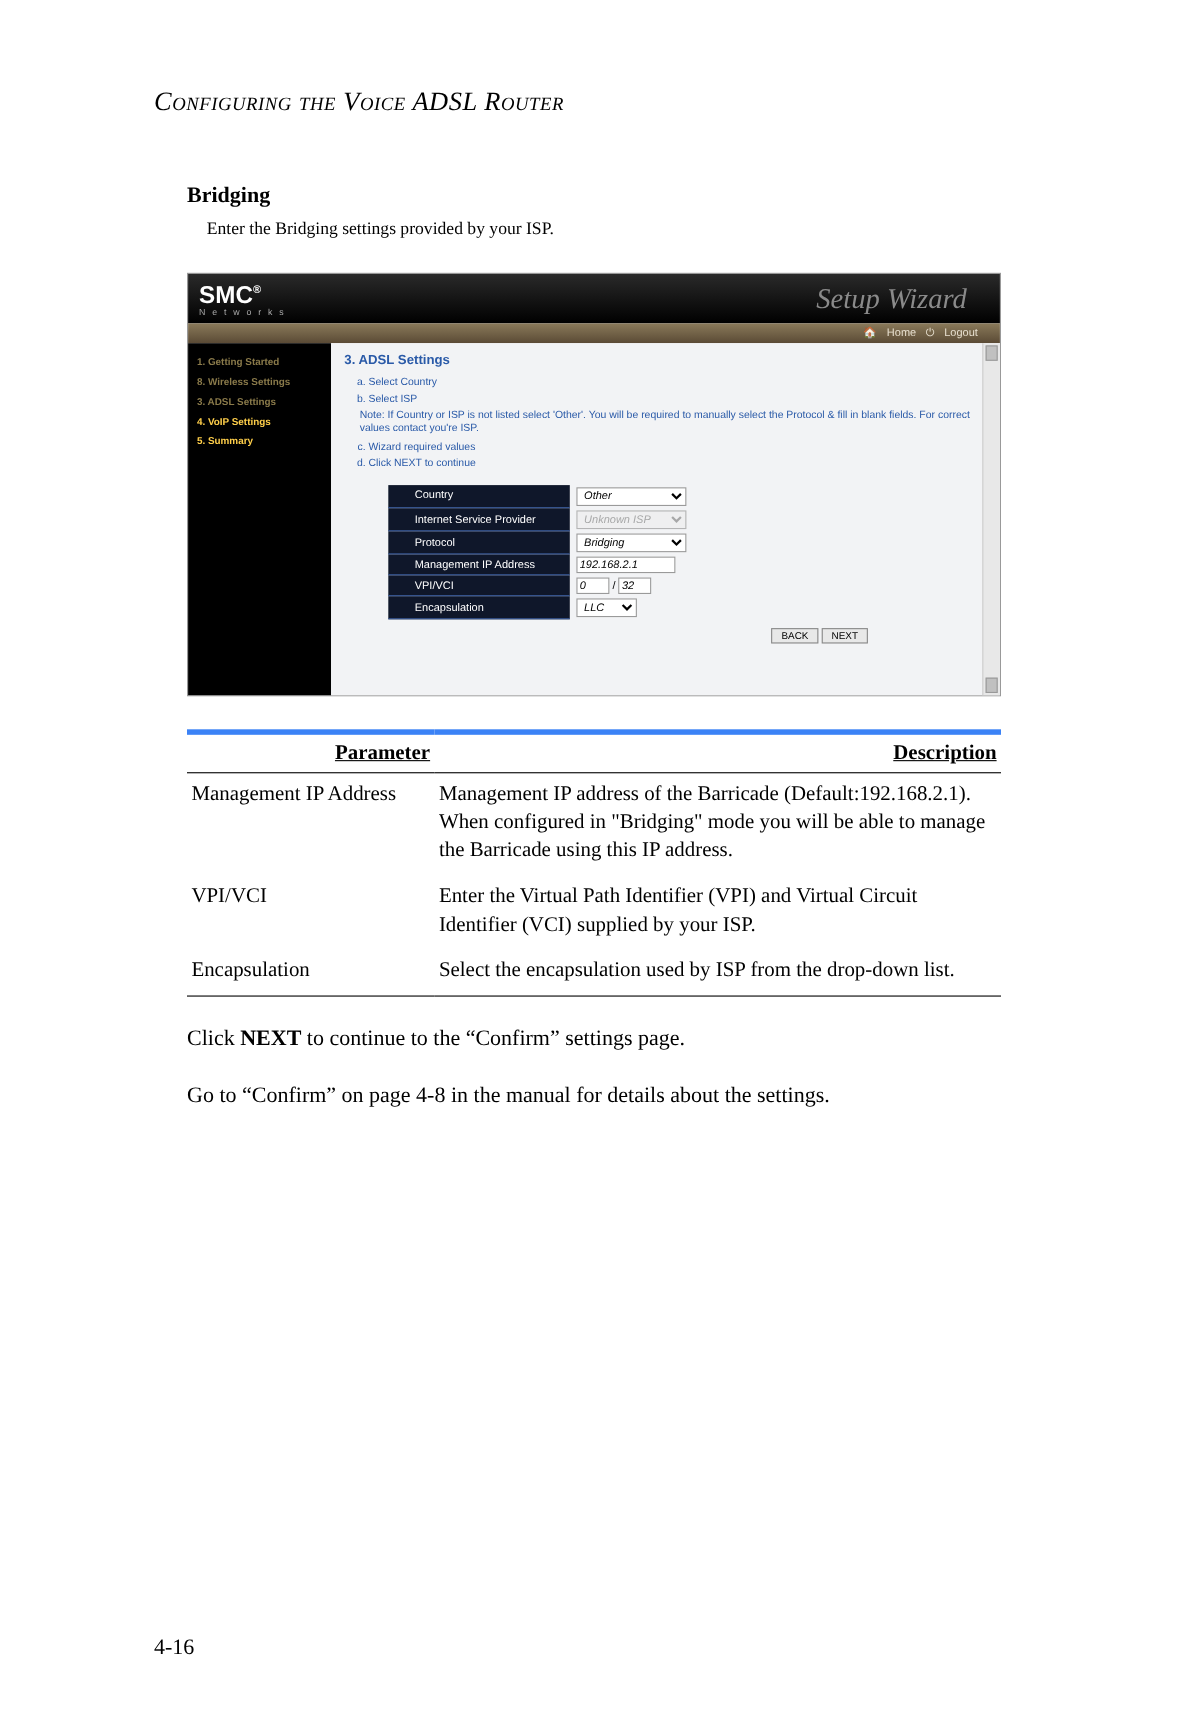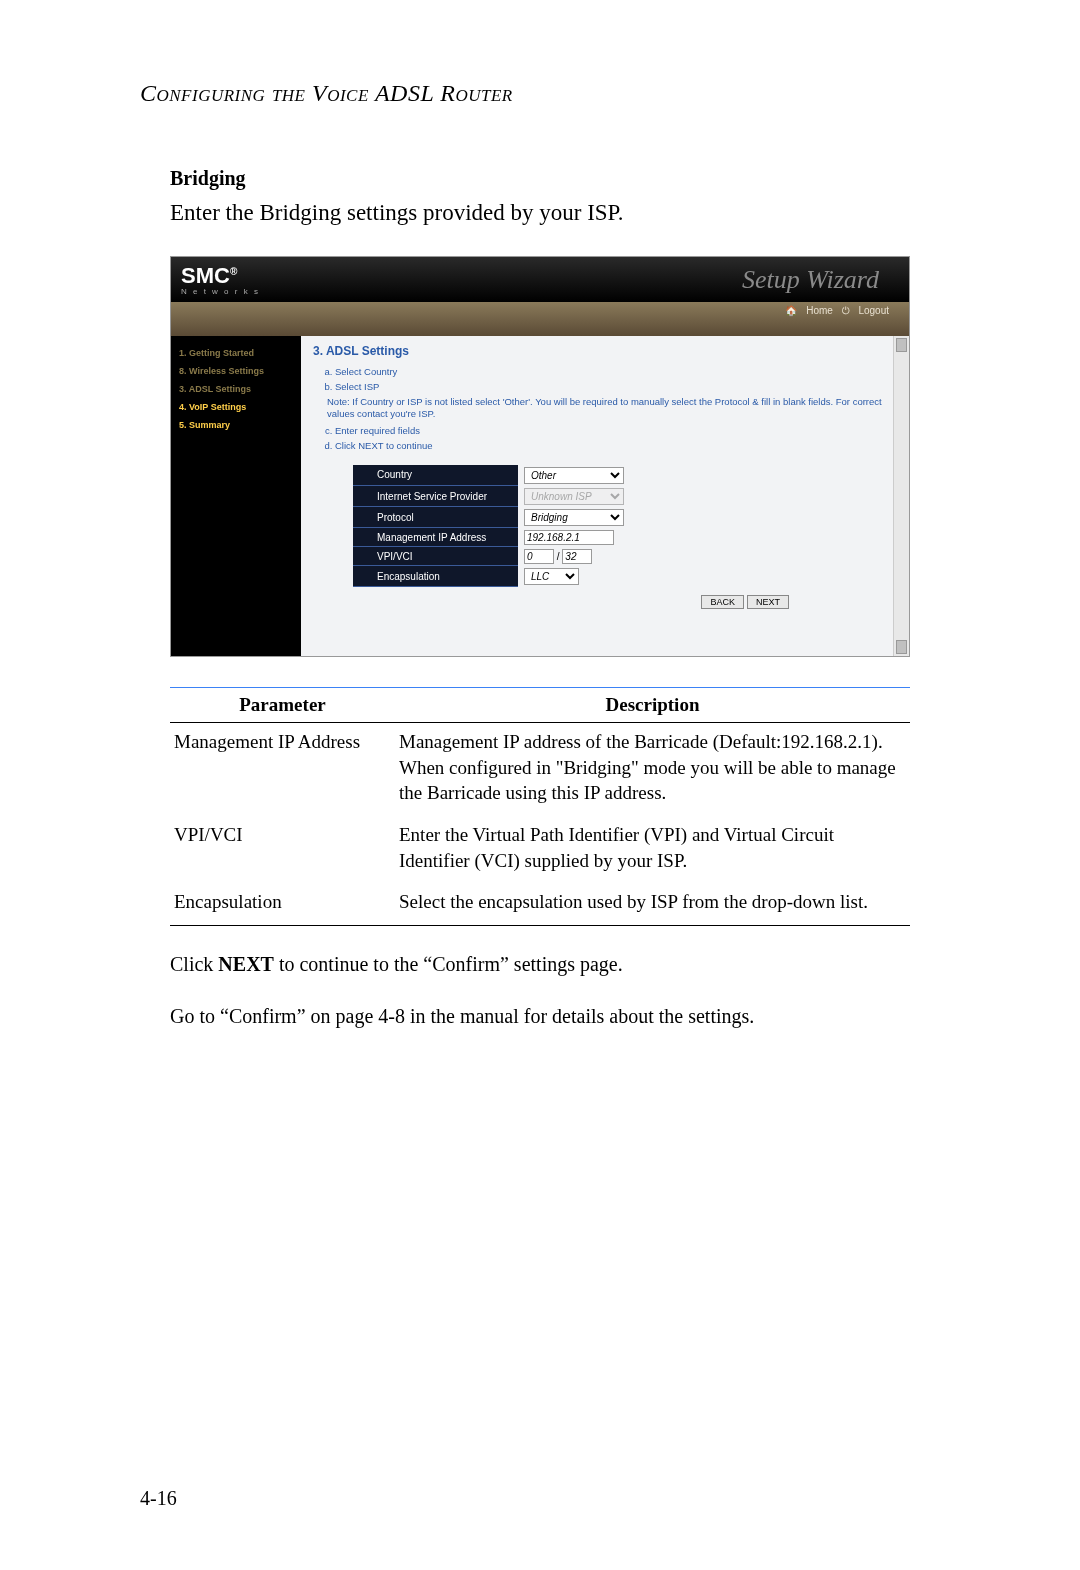--- a/index.html
+++ b/index.html
@@ -21,22 +21,22 @@
     letter-spacing: 0.5px;
     margin-bottom: 60px;
   }
   .section-heading {
     font-weight: bold;
     font-size: 20px;
     margin-bottom: 10px;
     margin-left: 30px;
   }
   .intro-text {
-    font-size: 23px;
-    margin-left: 30px;
+    font-size: 16px;
+    margin-left: 48px;
     margin-bottom: 30px;
   }
   
   .screenshot {
     width: 740px;
     margin: 0 0 30px 30px;
     border: 1px solid #999;
     background: #fff;
     position: relative;
     font-family: Verdana, Arial, sans-serif;
@@ -59,21 +59,21 @@
   .ss-logo .reg { font-size: 10px; vertical-align: super; }
   .ss-logo .net { display:block; font-size:8px; letter-spacing:2px; font-weight:normal; color:#aaa; margin-top:-2px;}
   .ss-title {
     font-size: 26px;
     color: #8a8a8a;
     font-style: italic;
     font-family: 'Times New Roman', serif;
     margin-right: 20px;
   }
   .ss-toolbar {
-    height: 34px;
+    height: 18px;
     background: linear-gradient(#8a7a5a, #5a4a35);
     text-align: right;
     padding-right: 20px;
     color: #e8e0d0;
     font-size: 10px;
     line-height: 18px;
   }
   .ss-toolbar span { margin-left: 6px; cursor: pointer; }
   .ss-body {
     display: flex;
@@ -180,25 +180,26 @@
     cursor: pointer;
   }
   
   .param-table {
     width: 740px;
     margin-left: 30px;
     border-collapse: collapse;
     font-size: 19px;
   }
   .param-table th {
-    text-align: center;
+    text-align: right;
     font-weight: bold;
     padding: 6px 4px;
-    border-top: 1px solid #3b82f6;
+    border-top: 5px solid #3b82f6;
     border-bottom: 1px solid #000;
+    text-decoration: underline;
   }
   .param-table th:first-child { width: 225px; }
   .param-table td {
     vertical-align: top;
     padding: 6px 4px 10px 4px;
     line-height: 1.35;
   }
   .param-table tr:last-child td { border-bottom: 1px solid #000; }
   .body-text {
     font-size: 20px;
@@ -243,21 +244,21 @@
         <div class="item active">5. Summary</div>
       </div>
       <div class="ss-main">
         <h3>3. ADSL Settings</h3>
         <ol>
           <li>Select Country</li>
           <li>Select ISP</li>
         </ol>
         <div class="note">Note: If Country or ISP is not listed select 'Other'. You will be required to manually select the Protocol &amp; fill in blank fields. For correct values contact you're ISP.</div>
         <ol start="3">
-          <li>Enter required fields</li>
+          <li>Wizard required values</li>
           <li>Click NEXT to continue</li>
         </ol>
 
         <table class="config-table">
           <tbody>
               <tr>
             <td class="label">Country</td>
             <td class="field"><select><option>Other</option></select></td>
           </tr>
           <tr>

